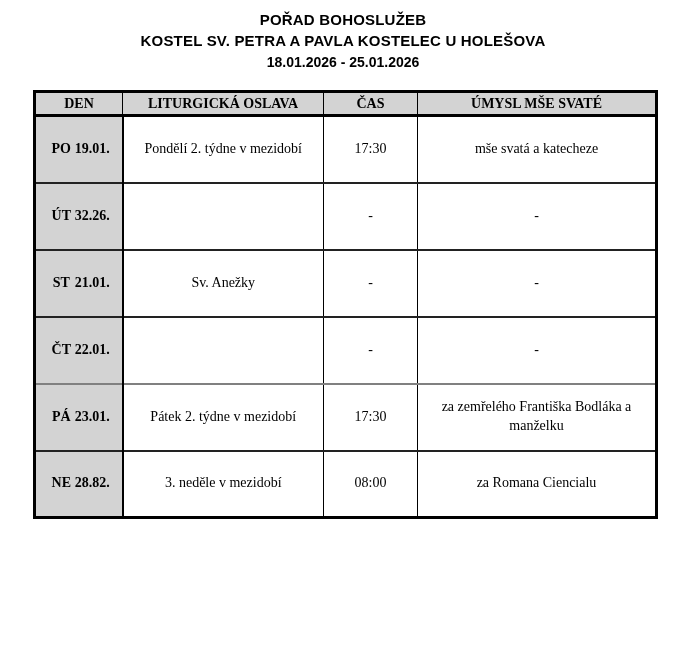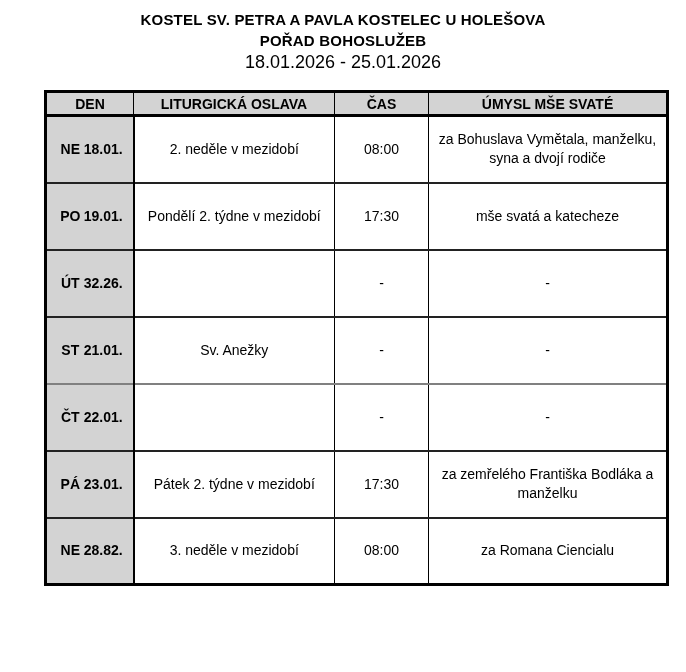--- a/index.html
+++ b/index.html
@@ -18,30 +18,31 @@
     text-align: center;
     padding-top: 9px;
   }
   .doc-title {
     font-size: 15px;
     font-weight: bold;
     line-height: 21px;
     letter-spacing: 0.2px;
   }
   .doc-daterange {
-    font-size: 18px;
-    font-weight: normal;
+    font-size: 14px;
+    font-weight: bold;
     line-height: 22px;
   }
   table.schedule {
     border-collapse: collapse;
     table-layout: fixed;
     width: 622px;
-    margin: 17px 0 0 44px;
+    margin: 17px 0 0 33px;
     border: 3px solid #000000;
+    font-family: Liberation Serif, serif;
   }
   table.schedule th,
   table.schedule td {
     border-left: 1px solid #000000;
     overflow: hidden;
   }
   table.schedule th {
     background: #d3d3d3;
     font-size: 14px;
     font-weight: bold;
@@ -76,47 +77,41 @@
   }
   td.cell-day .day-abbr {
     display: inline-block;
     width: 27px;
   }
 </style>
 </head>
 <body>
 
 <div class="doc-header">
+  <div class="doc-title">POŘAD BOHOSLUŽEB</div>
   <div class="doc-title">KOSTEL SV. PETRA A PAVLA KOSTELEC U HOLEŠOVA</div>
-  <div class="doc-title">POŘAD BOHOSLUŽEB</div>
   <div class="doc-daterange">18.01.2026 - 25.01.2026</div>
 </div>
 
 <table class="schedule">
   <colgroup>
     <col style="width:88px">
     <col style="width:201px">
     <col style="width:94px">
     <col style="width:239px">
   </colgroup>
   <thead>
     <tr>
       <th>DEN</th>
       <th>LITURGICKÁ OSLAVA</th>
       <th>ČAS</th>
       <th>ÚMYSL MŠE SVATÉ</th>
     </tr>
   </thead>
   <tbody id="table-body">
-      <tr>
-        <td class="cell-day"><span class="day-abbr">NE</span><span class="day-date">18.01.</span></td>
-        <td class="cell-celebration">2. neděle v mezidobí</td>
-        <td class="cell-time">08:00</td>
-        <td class="cell-intention">za Bohuslava Vymětala, manželku, syna a dvojí rodiče</td>
-      </tr>
       <tr>
         <td class="cell-day"><span class="day-abbr">PO</span><span class="day-date">19.01.</span></td>
         <td class="cell-celebration">Pondělí 2. týdne v mezidobí</td>
         <td class="cell-time">17:30</td>
         <td class="cell-intention">mše svatá a katecheze</td>
       </tr>
       <tr>
         <td class="cell-day"><span class="day-abbr">ÚT</span><span class="day-date">32.26.</span></td>
         <td class="cell-celebration"></td>
         <td class="cell-time">-</td>

